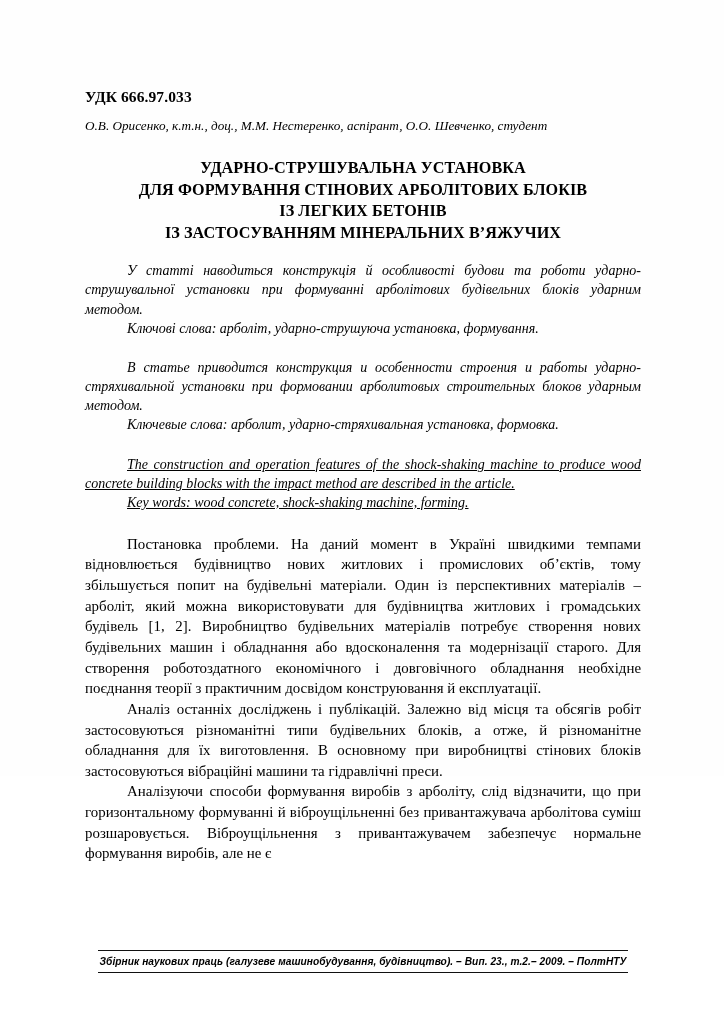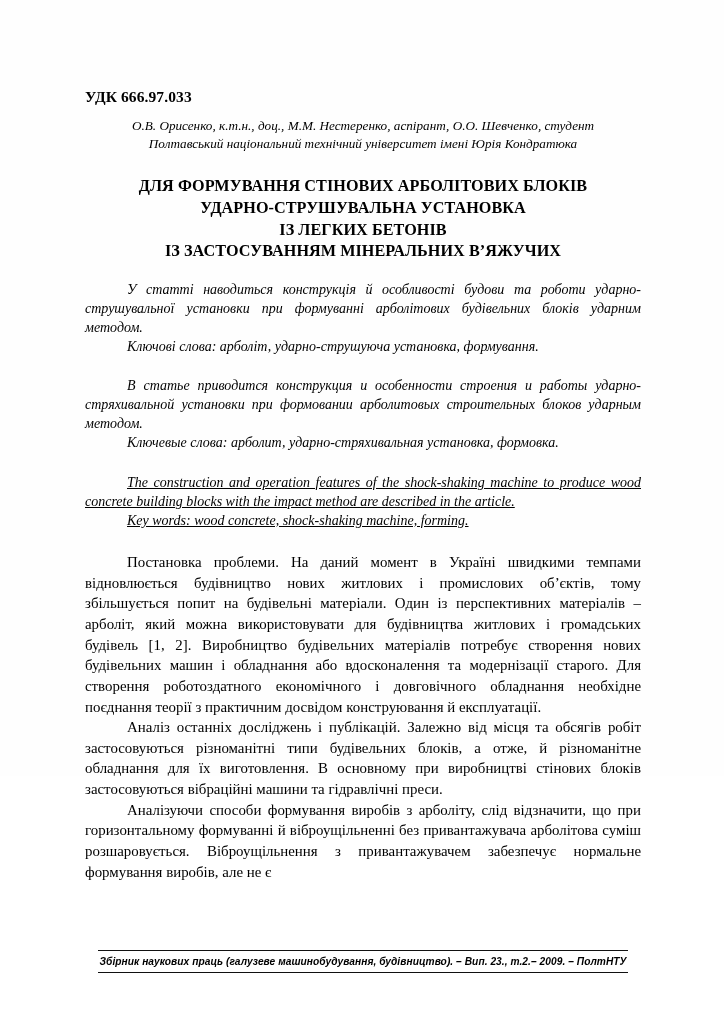--- a/index.html
+++ b/index.html
@@ -39,21 +39,21 @@
     margin-top: 88px;
     line-height: 1.1;
   }
 
   
   .authors-block {
     margin-top: 12px;
     font-style: italic;
     font-size: 13.2px;
     line-height: 1.38;
-    text-align: center;
+    text-align: left;
   }
   .authors-line {
     display: block;
   }
   .affiliation-line {
     display: block;
   }
 
   
   .title {
@@ -129,26 +129,25 @@
 </head>
 <body>
 
 <div class="page">
   <div class="content">
 
     <div class="udc">УДК 666.97.033</div>
 
     <div class="authors-block">
       <span class="authors-line">О.В. Орисенко, к.т.н., доц., М.М. Нестеренко, аспірант, О.О. Шевченко, студент</span>
-      <span class="affiliation-line">Полтавський національний технічний університет імені Юрія Кондратюка</span>
     </div>
 
     <div class="title">
+      <span class="title-line">УДАРНО-СТРУШУВАЛЬНА УСТАНОВКА</span>
       <span class="title-line">ДЛЯ ФОРМУВАННЯ СТІНОВИХ АРБОЛІТОВИХ БЛОКІВ</span>
-      <span class="title-line">УДАРНО-СТРУШУВАЛЬНА УСТАНОВКА</span>
       <span class="title-line">ІЗ ЛЕГКИХ БЕТОНІВ</span>
       <span class="title-line">ІЗ ЗАСТОСУВАННЯМ МІНЕРАЛЬНИХ В’ЯЖУЧИХ</span>
     </div>
 
     <div class="abstract first">
       <p>У статті наводиться конструкція й особливості будови та роботи ударно-струшувальної установки при формуванні арболітових будівельних блоків ударним методом.</p>
       <p class="keywords">Ключові слова: арболіт, ударно-струшуюча установка, формування.</p>
     </div>
 
     <div class="abstract second">

